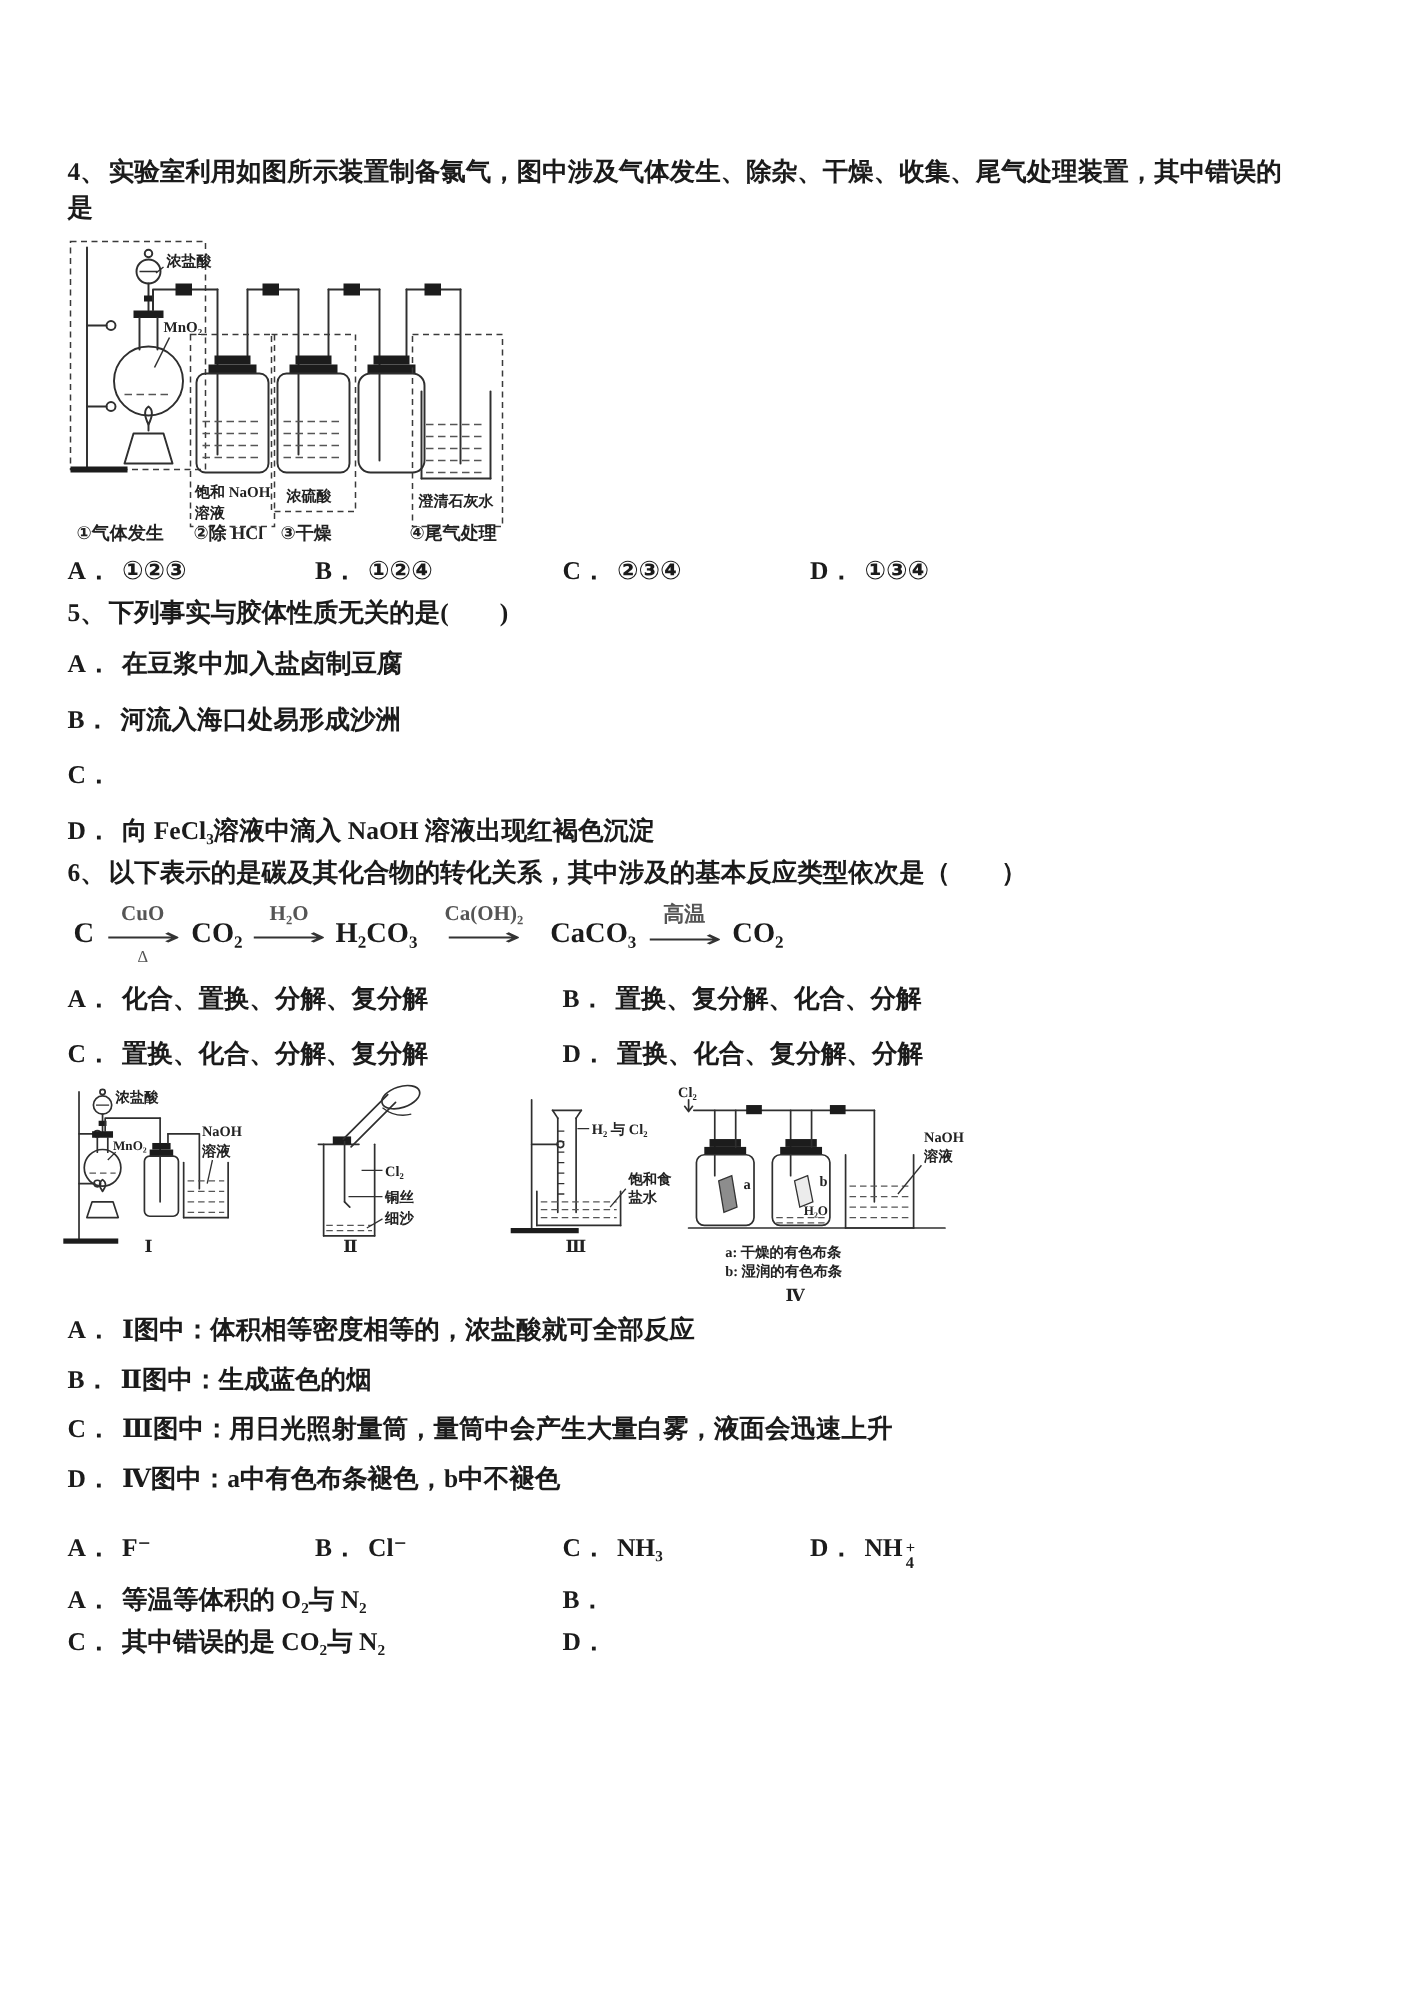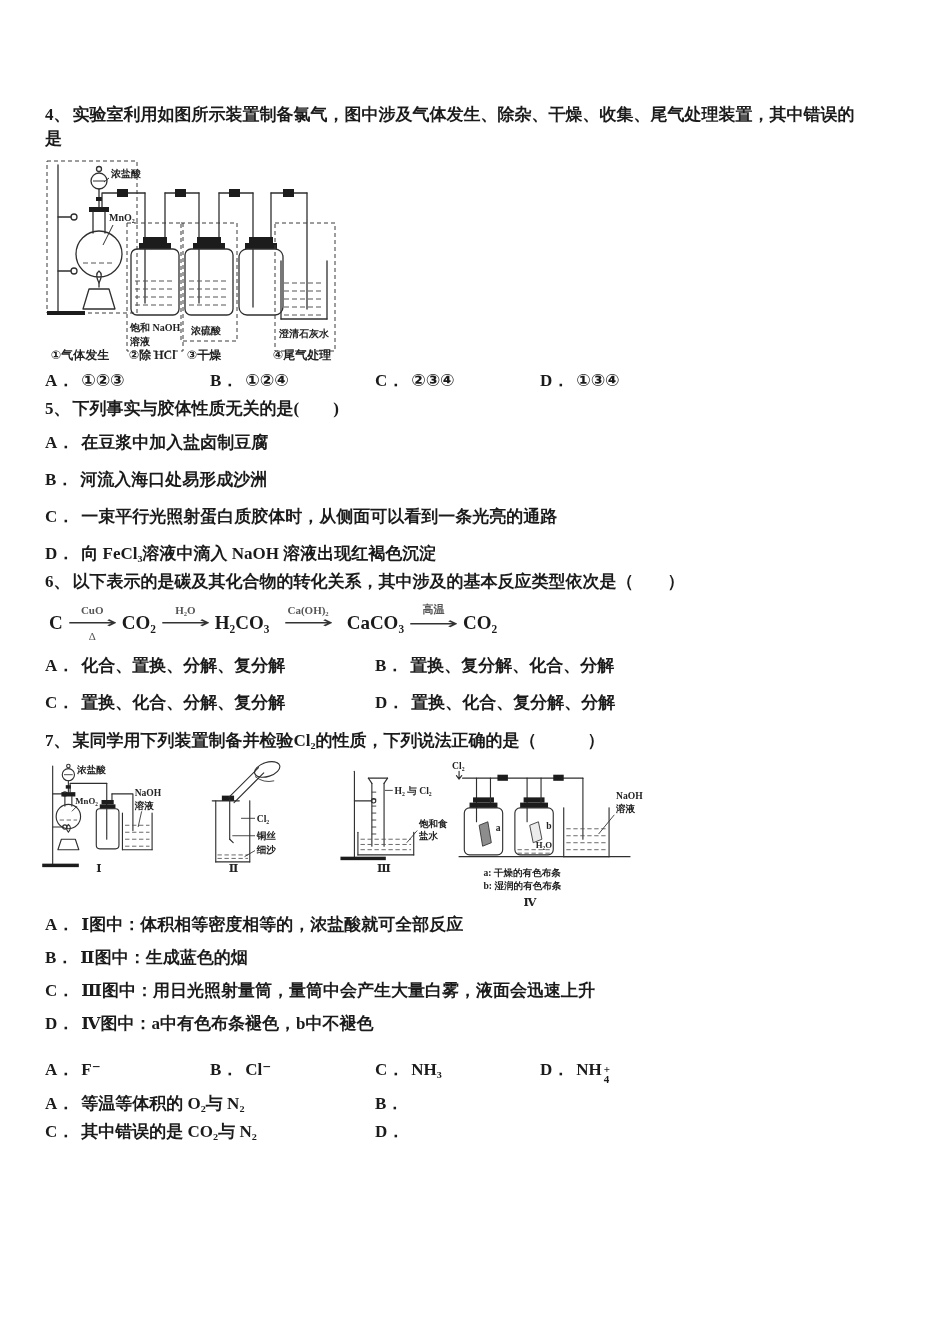--- a/index.html
+++ b/index.html
@@ -17,21 +17,21 @@
   .otext{white-space:nowrap;}
   .optline{font-size:17px;line-height:24px;font-weight:600;display:flex;align-items:baseline;}
   .mt4{margin-top:4px}.mt6{margin-top:6px}.mt8{margin-top:8px}.mt9{margin-top:9px}
   .mt10{margin-top:10px}.mt12{margin-top:4px}.mt13{margin-top:13px}
   .mt14{margin-top:14px}.mt22{margin-top:22px}.mt24{margin-top:24px}
   
   .rxn{display:flex;align-items:center;font-size:19px;font-weight:700;height:46px;}
   .sp{margin:0 4px;white-space:nowrap;}
   .rxn-arrow{display:inline-flex;flex-direction:column;align-items:center;
              padding:0 14px;font-weight:400;}
-  .rxn-top{font-size:11px;color:#555;font-weight:600;white-space:nowrap;}
+  .rxn-top{font-size:14px;color:#555;font-weight:600;white-space:nowrap;}
   .rxn-shaft{display:inline-block;font-family:"DejaVu Sans",sans-serif;font-size:16px;
              line-height:14px;color:#333;transform:scaleX(2.2);}
   .rxn-bot{font-size:11px;color:#555;min-height:13px;line-height:13px;}
   
   .stack{display:inline-flex;flex-direction:column;align-items:flex-start;
          font-size:11px;line-height:10px;font-weight:600;margin-left:2px;
          vertical-align:2px;}
   
   svg{display:block;}
   .ln{stroke:#2f2f2f;stroke-width:1.3;fill:none;stroke-linecap:round;stroke-linejoin:round;}
@@ -179,21 +179,20 @@
     <div class="optline mt10">
         <span class="olabel">A．</span>
         <span>在豆浆中加入盐卤制豆腐</span>
       </div>
     <div class="optline mt13">
         <span class="olabel">B．</span>
         <span>河流入海口处易形成沙洲</span>
       </div>
     <div class="optline mt13">
         <span class="olabel">C．</span>
-        <span>一束平行光照射蛋白质胶体时，从侧面可以看到一条光亮的通路</span>
       </div>
     <div class="optline mt13">
         <span class="olabel">D．</span>
         <span>向 FeCl₃溶液中滴入 NaOH 溶液出现红褐色沉淀</span>
       </div>
   </div>
 
   <div>
     <div class="stem mt12"><span class="qnum">6、</span><span>以下表示的是碳及其化合物的转化关系，其中涉及的基本反应类型依次是（　　）</span></div>
 
@@ -241,21 +240,20 @@
           <span class="otext">置换、化合、分解、复分解</span>
         </span>
       <span class="opt">
           <span class="olabel">D．</span>
           <span class="otext">置换、化合、复分解、分解</span>
         </span>
     </div>
   </div>
 
   <div>
-    <div class="stem mt14"><span class="qnum">7、</span><span>某同学用下列装置制备并检验Cl₂的性质，下列说法正确的是（　　　）</span></div>
 
     <svg class="mt6" width="900" height="150" viewBox="0 0 900 172" preserveAspectRatio="xMinYMin meet" style="margin-left:-15px;">
 
       <g>
         <line class="ln" x1="26" y1="8" x2="26" y2="120"></line>
         <rect class="blk" x="14" y="120" width="42" height="4"></rect>
         <line class="ln" x1="26" y1="40" x2="38" y2="40"></line>
           <circle class="ln" cx="40" cy="40" r="2.5"></circle>
         <line class="ln" x1="26" y1="78" x2="38" y2="78"></line>
           <circle class="ln" cx="40" cy="78" r="2.5"></circle>

